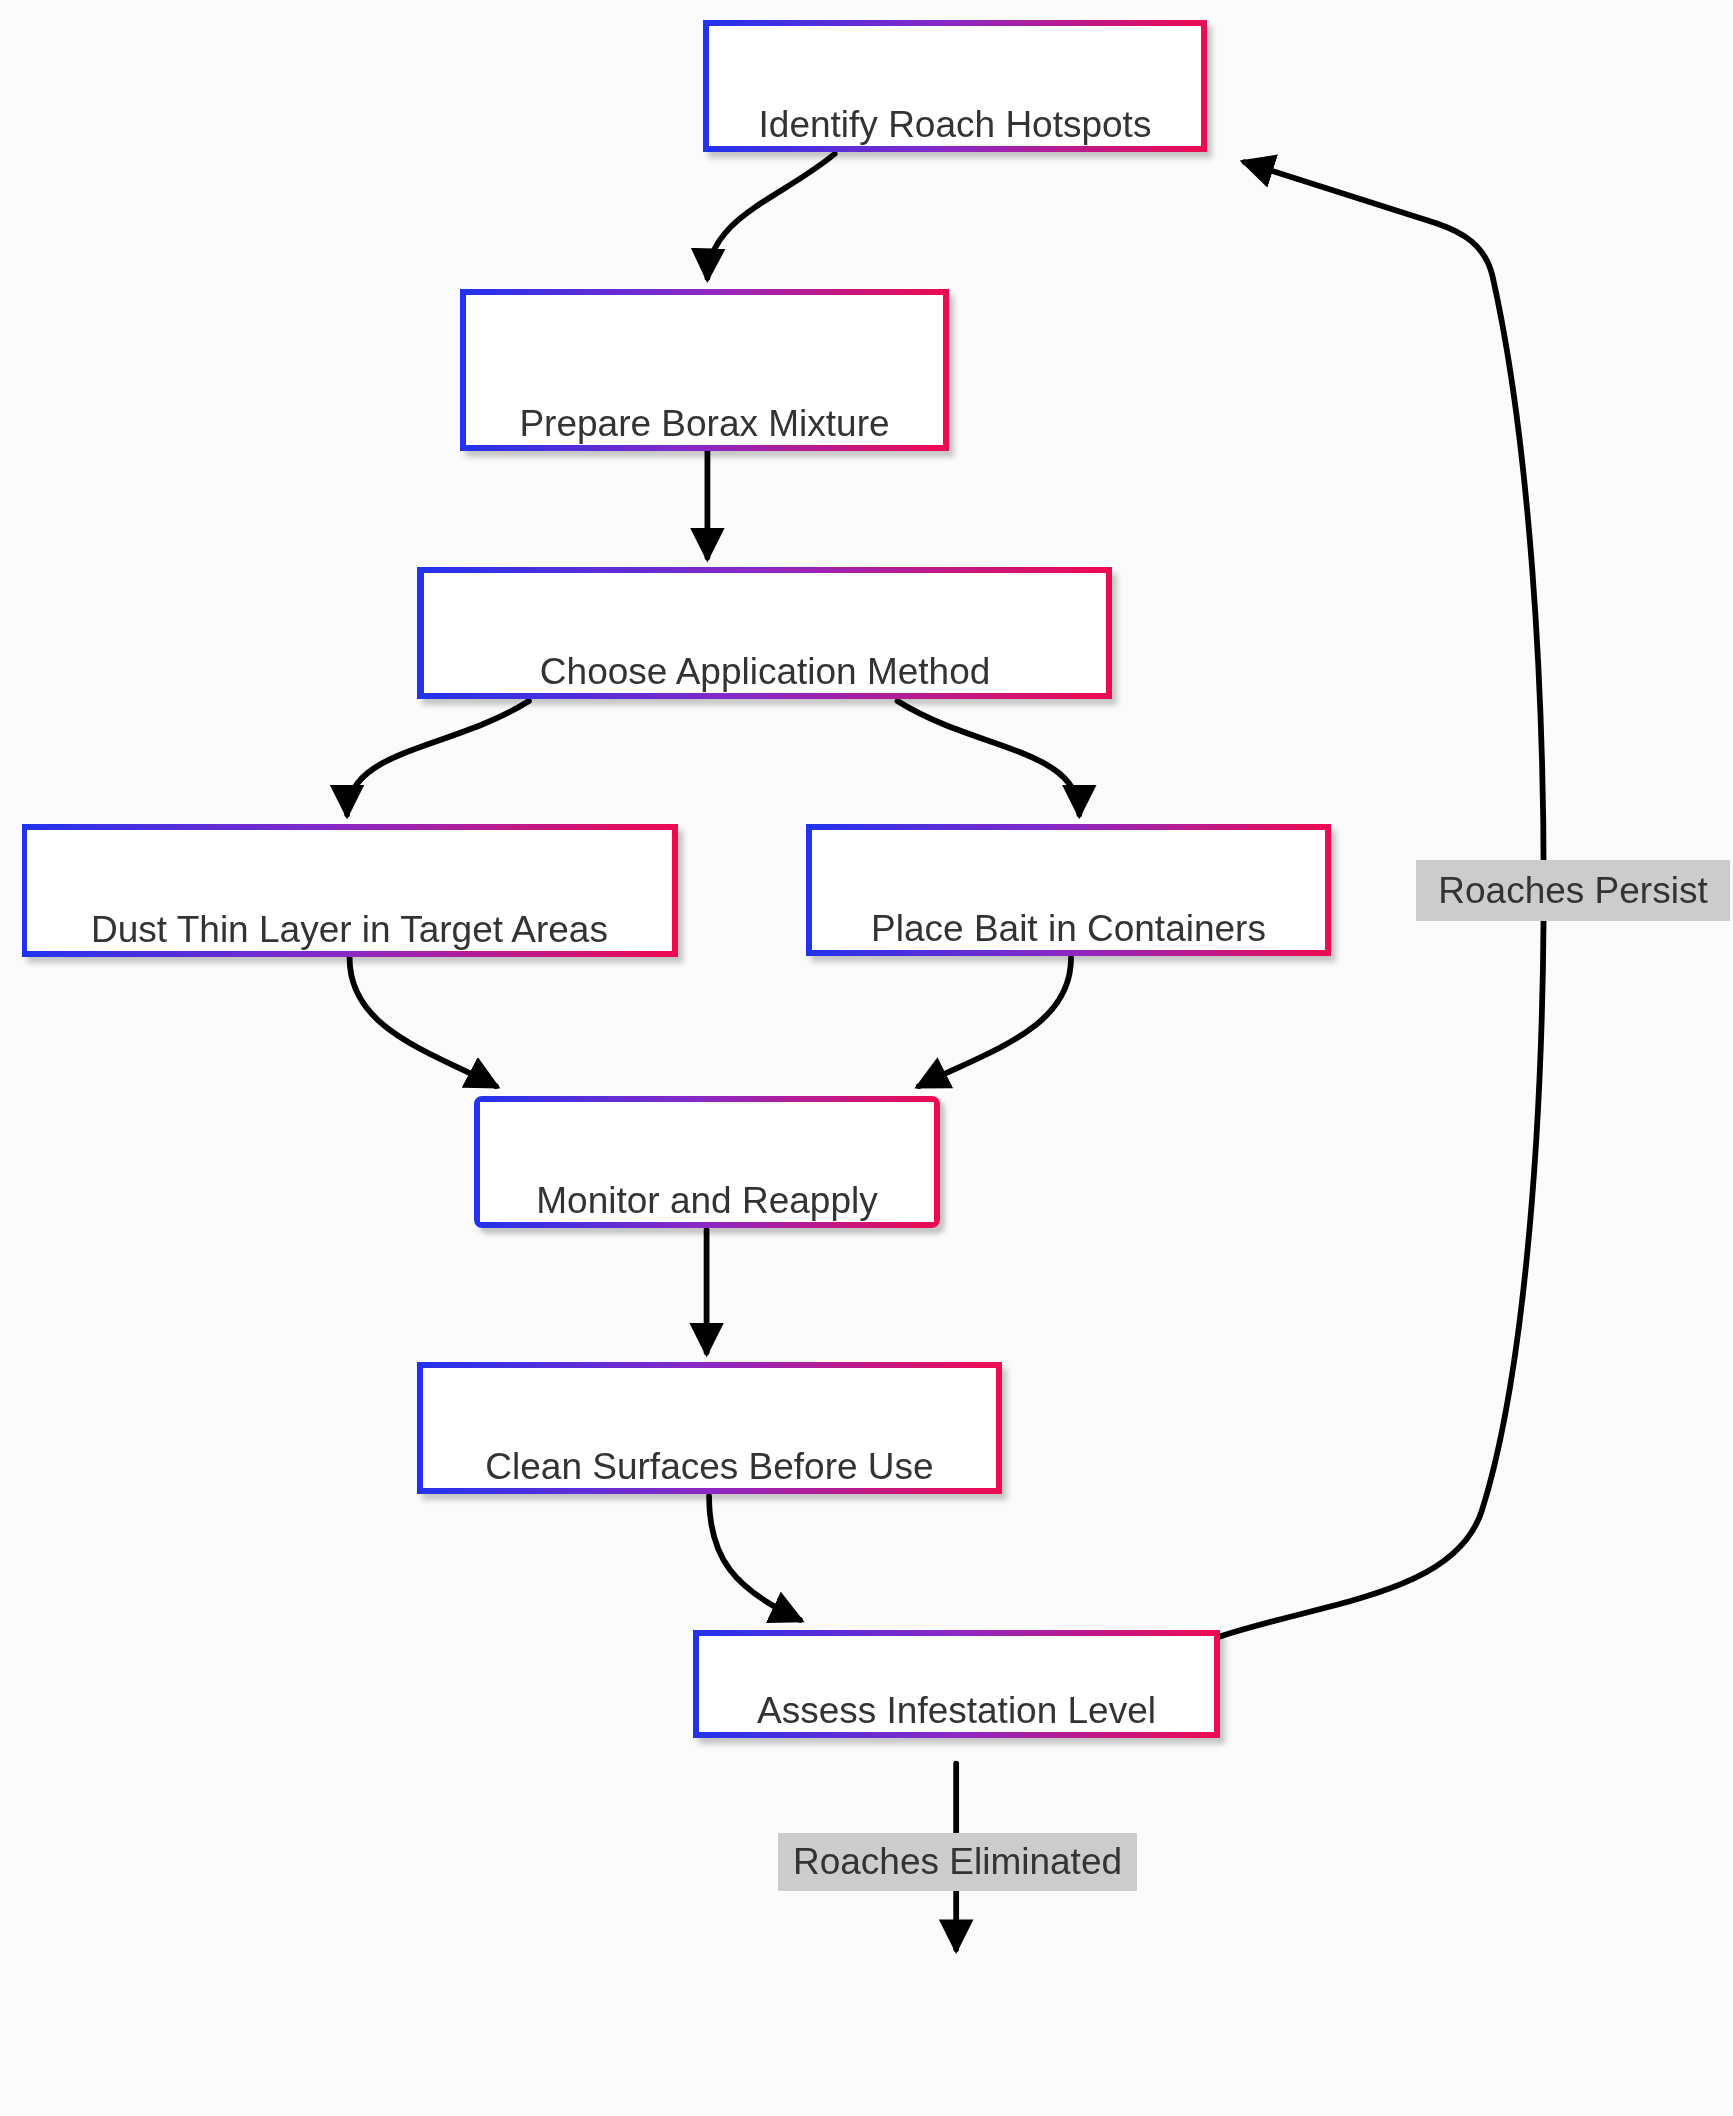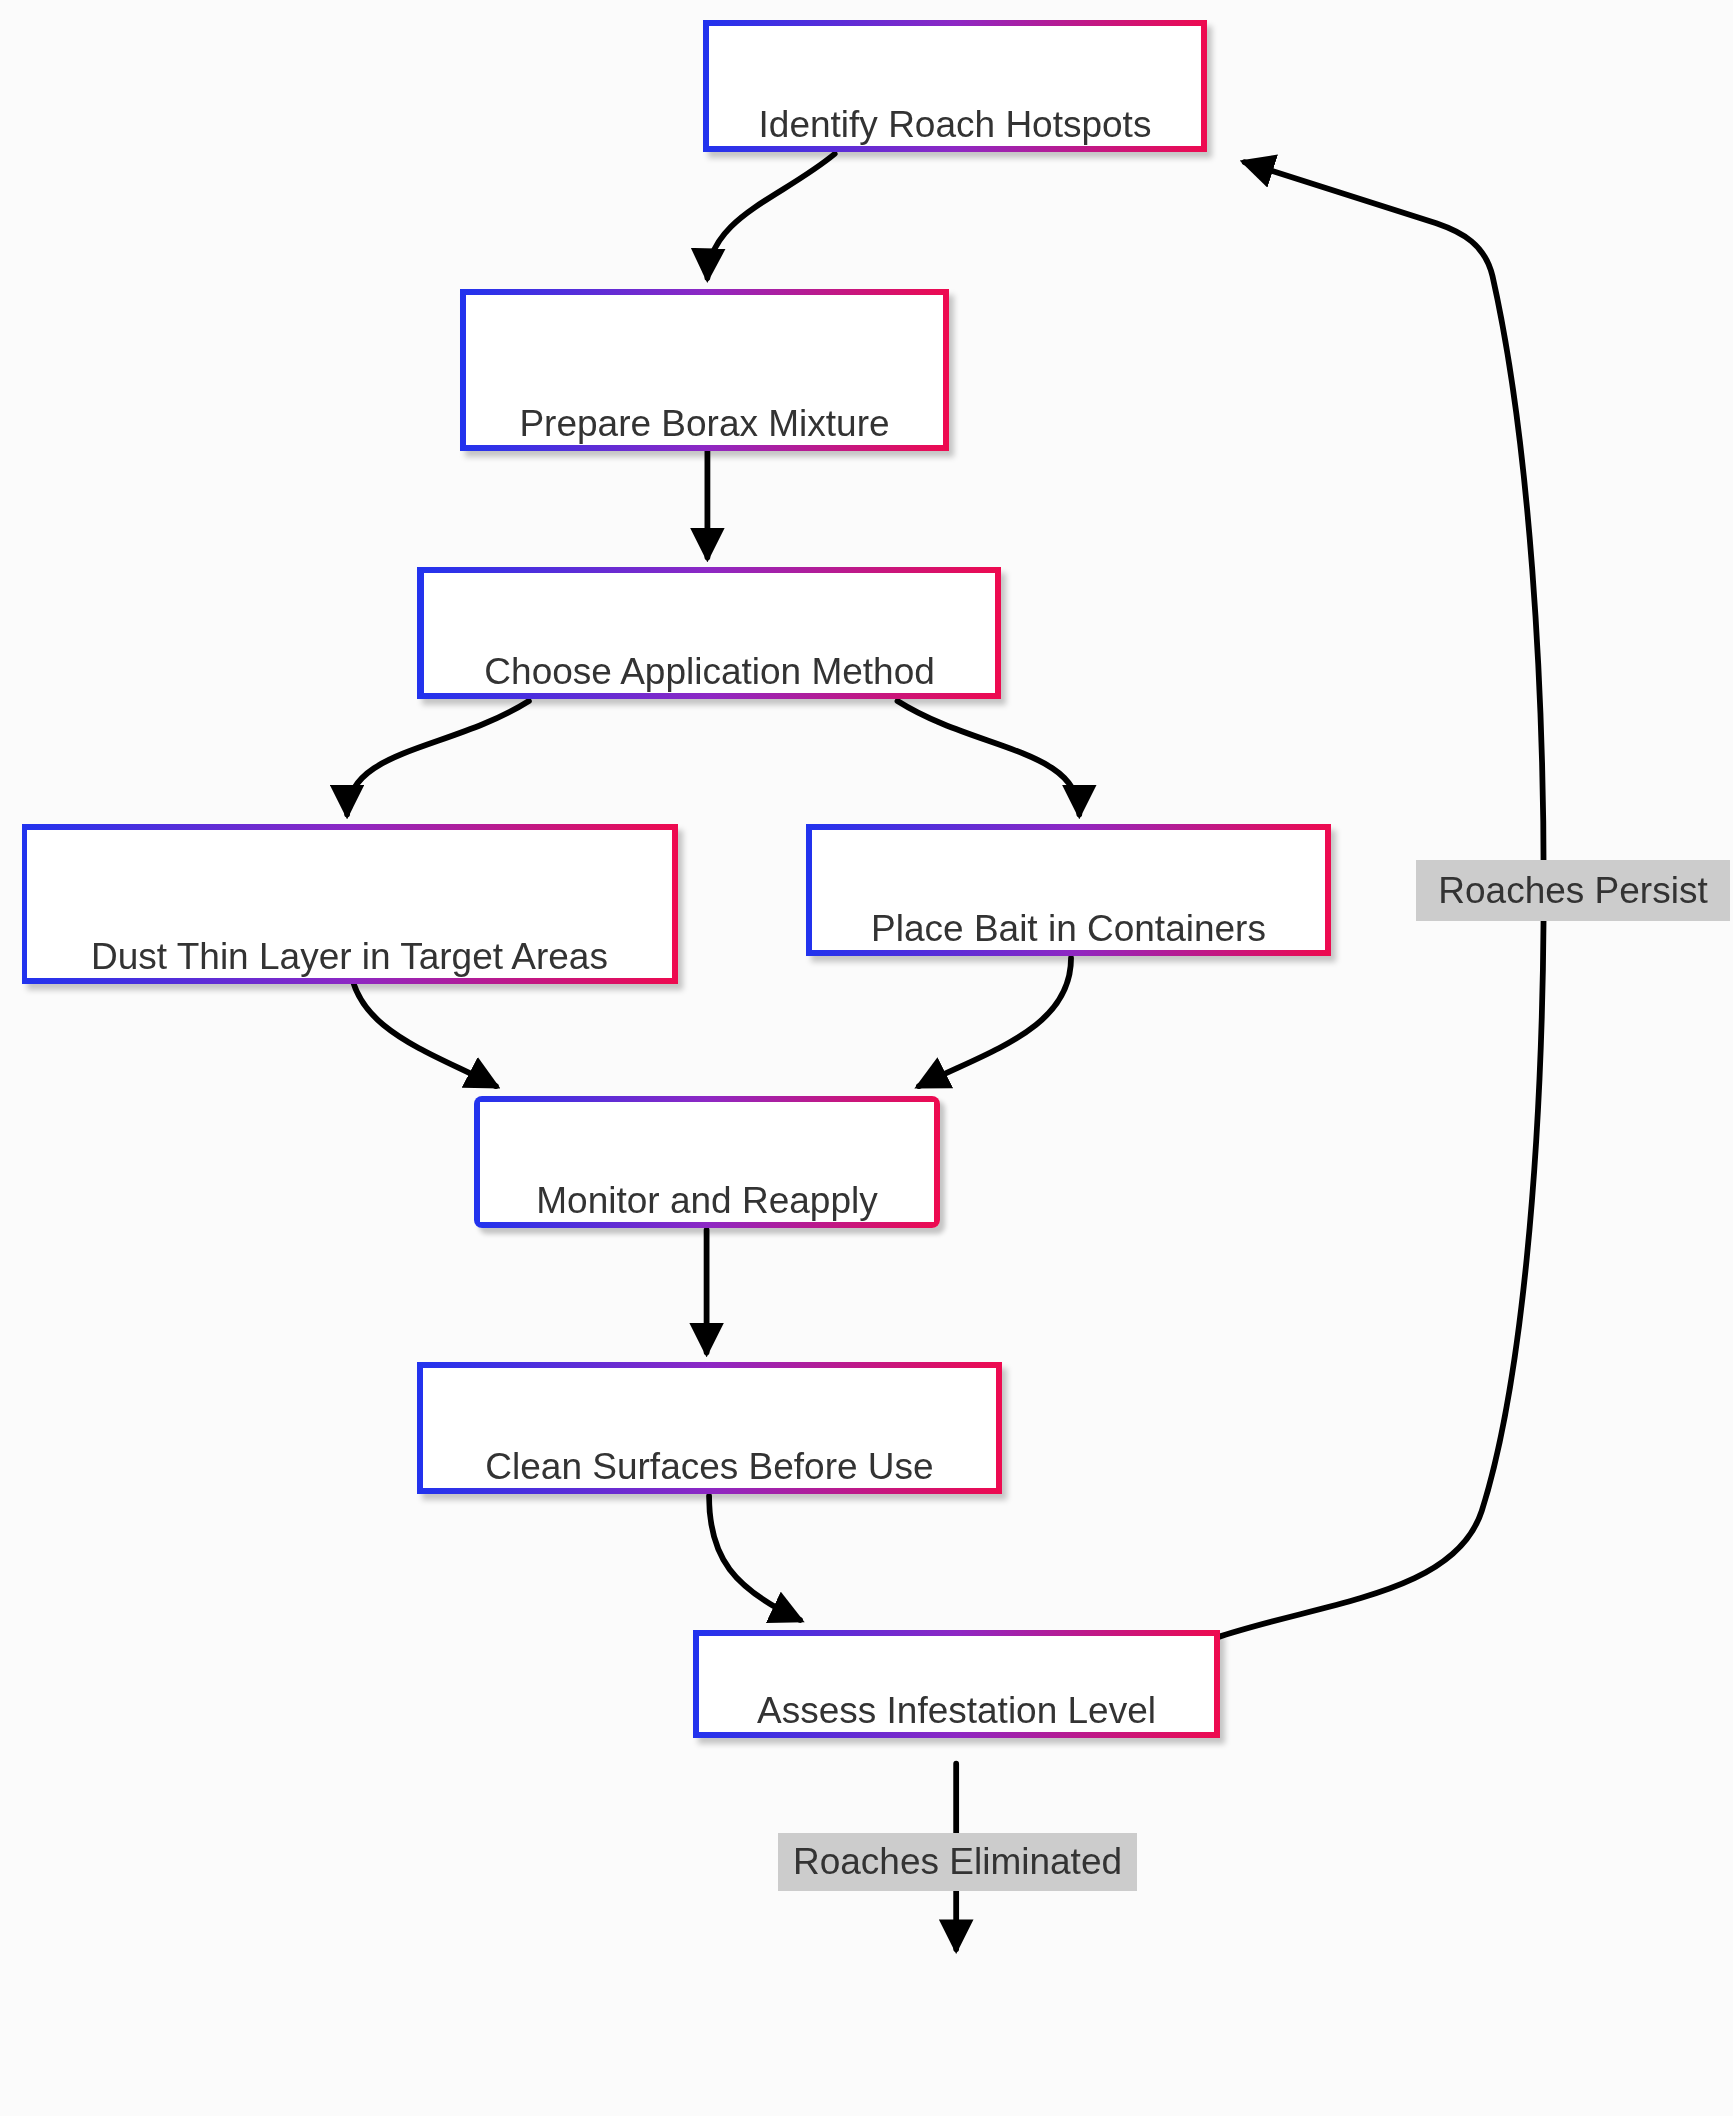--- a/index.html
+++ b/index.html
@@ -82,27 +82,27 @@
       <span class="node-label">Identify Roach Hotspots</span>
     </div>
   </div>
 
   <div class="node" style="left:460px; top:289px; width:489px; height:162px;">
     <div class="node-inner">
       <span class="node-label">Prepare Borax Mixture</span>
     </div>
   </div>
 
-  <div class="node" style="left:417px; top:567px; width:584px; height:132px;padding-left:7px;">
+  <div class="node" style="left:417px; top:567px; width:695px; height:132px;padding-left:7px;">
     <div class="node-inner">
       <span class="node-label">Choose Application Method</span>
     </div>
   </div>
 
-  <div class="node" style="left:21.5px; top:824px; width:656px; height:160px;">
+  <div class="node" style="left:21.5px; top:824px; width:656px; height:133px;">
     <div class="node-inner">
       <span class="node-label">Dust Thin Layer in Target Areas</span>
     </div>
   </div>
 
   <div class="node" style="left:806px; top:824px; width:525px; height:132px;">
     <div class="node-inner">
       <span class="node-label">Place Bait in Containers</span>
     </div>
   </div>

